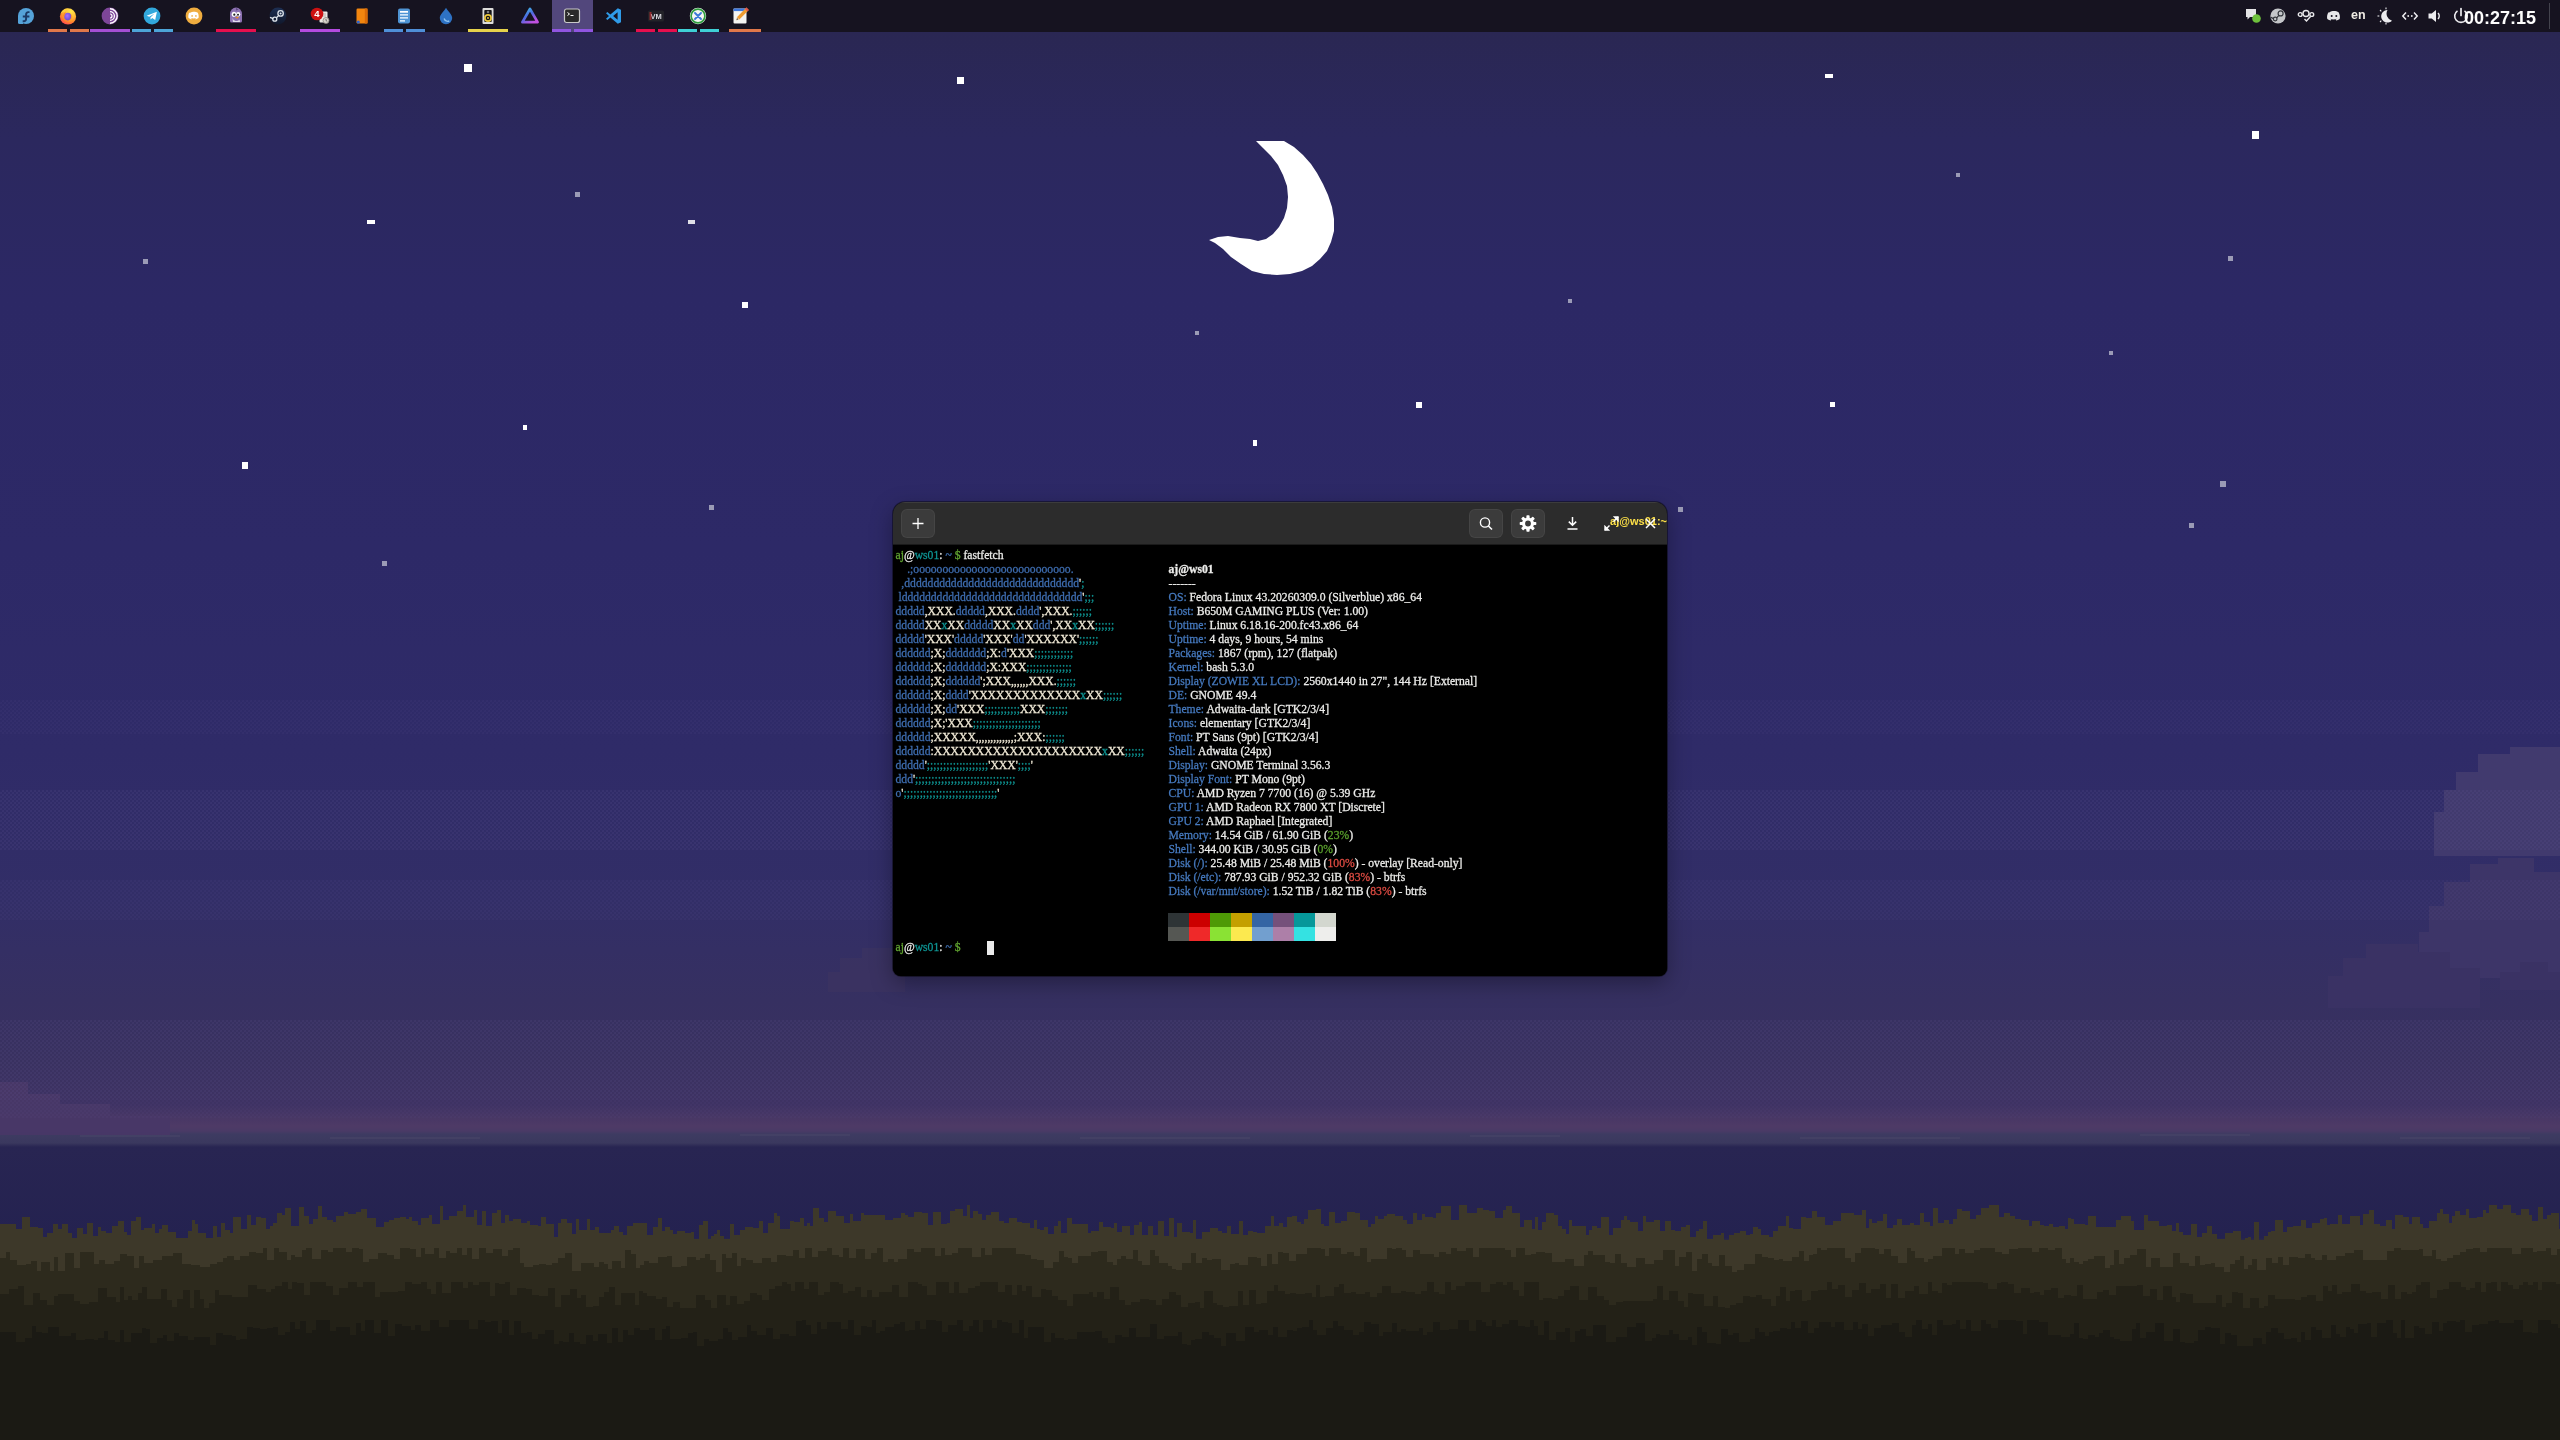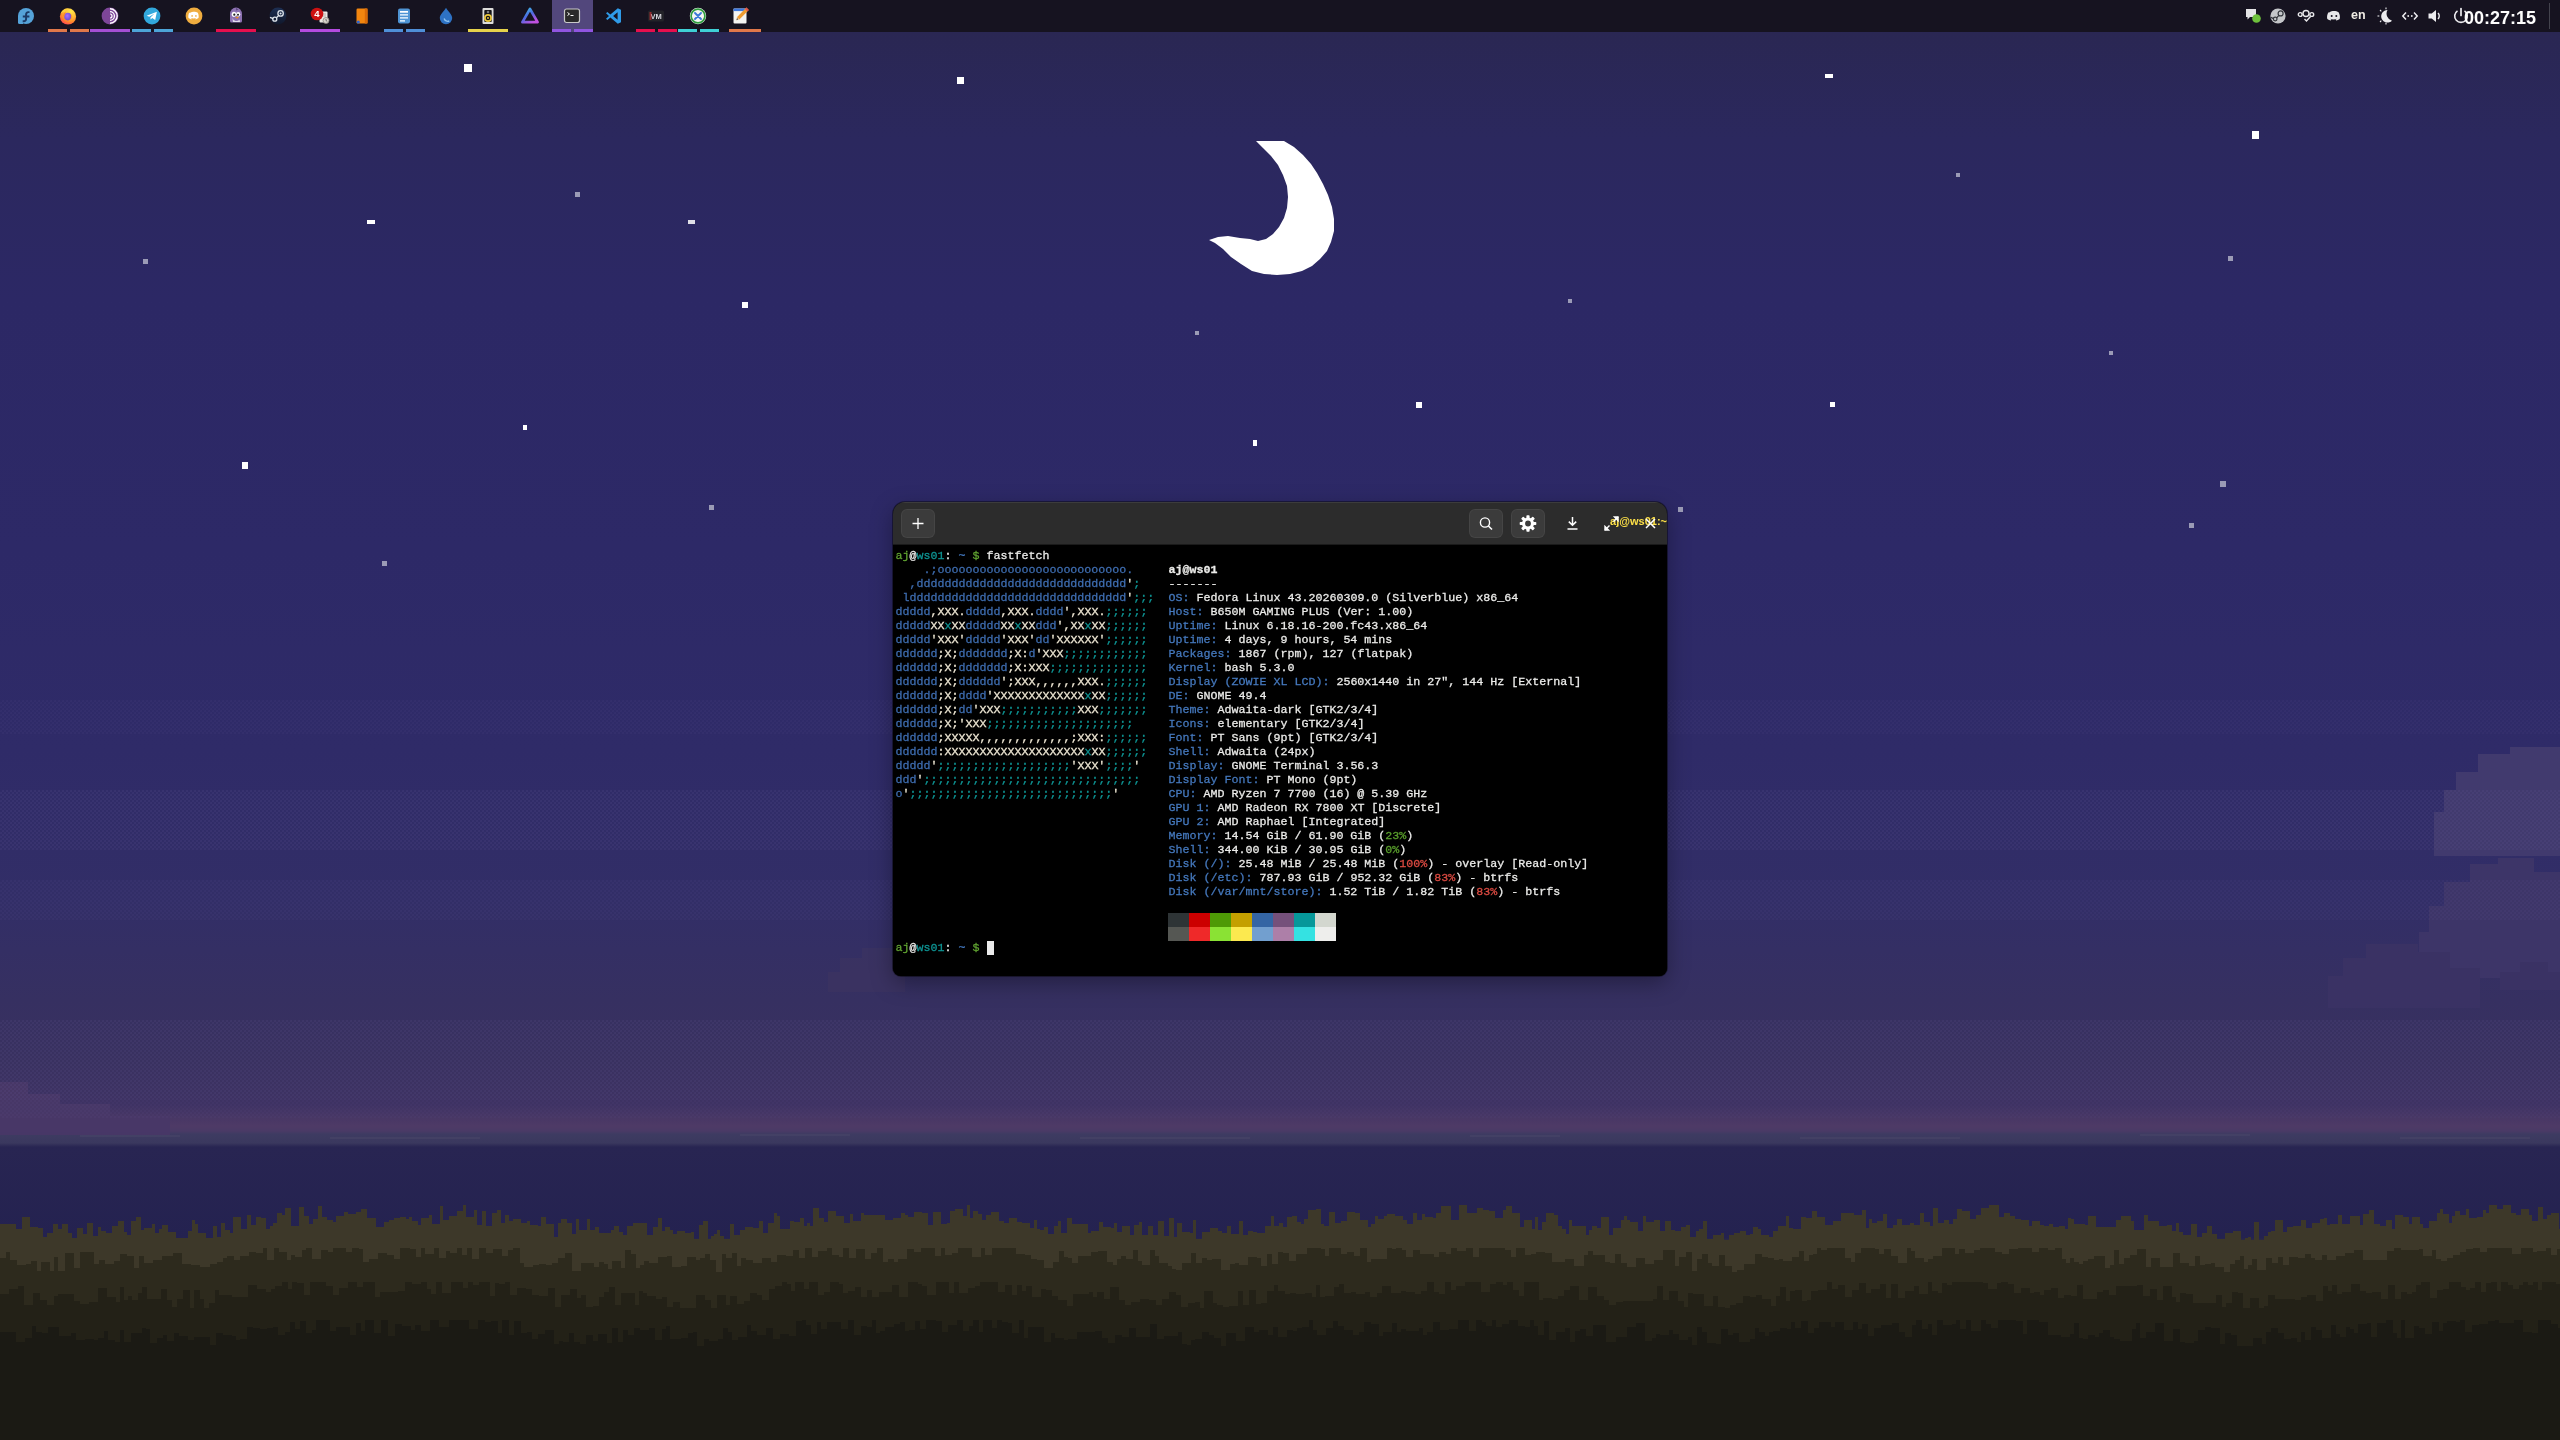--- a/index.html
+++ b/index.html
@@ -16,21 +16,21 @@
 #hl{position:absolute;left:552px;top:0;width:41px;height:32px;background:#52477c}
 #sep{position:absolute;right:10px;top:3px;width:1px;height:26px;background:#43434d}
 
 #term{position:absolute;left:893px;top:502px;width:774px;height:474px;border-radius:12px 12px 8px 8px;
  box-shadow:0 0 0 1px rgba(0,0,0,.4),0 7px 22px rgba(0,0,0,.34);overflow:hidden;background:#000}
 #tbar{position:absolute;left:0;top:0;width:100%;height:43px;background:#2c2c2c;border-bottom:1px solid #1a1a1a;box-shadow:inset 0 1px 0 rgba(255,255,255,.08)}
 #ttitle{position:absolute;left:0;right:0;top:13px;text-align:right;color:#fde047;font-size:11px;font-weight:bold;font-family:"Liberation Sans",sans-serif}
 .hbtn{position:absolute;top:7px;width:34px;height:29px;background:#3b3b3b;border-radius:6px;box-shadow:inset 0 0 0 1px rgba(255,255,255,.05)}
 .hic{position:absolute;top:7px;width:29px;height:29px}
 #tbody{position:absolute;left:0;top:44px;width:100%;height:430px;background:#000}
-.tpre{position:absolute;font-family:Liberation Mono, monospace;font-size:11.667px;line-height:14px;white-space:pre;color:#ececea;-webkit-text-stroke:0.28px currentColor}
+.tpre{position:absolute;font-family:Liberation Serif, serif;font-size:11.667px;line-height:14px;white-space:pre;color:#ececea;-webkit-text-stroke:0.28px currentColor}
 .tpre i{font-style:normal;color:#3e6db0}
 .tpre b{font-weight:normal;color:#efe8d5}
 .tpre s{text-decoration:none;color:#0e9594}
 .tpre em{font-style:normal;color:#4579be}
 .gg{color:#61a531}.tt{color:#0e9594}.bb{color:#4277bd}.pg{color:#5aa02c}.pr{color:#de4b42}.bd{font-weight:bold}
 .sw{position:absolute;width:21px;height:14px}
 #cur{position:absolute;left:93.5px;top:395px;width:7px;height:14px;background:#eaeaea}
 .dith{position:absolute;left:0;width:2560px;background-image:conic-gradient(rgba(120,105,175,.12) 0 25%,transparent 0 50%,rgba(120,105,175,.12) 0 75%,transparent 0);background-size:4px 4px}
 </style></head><body>
 <div id="wall"></div>

